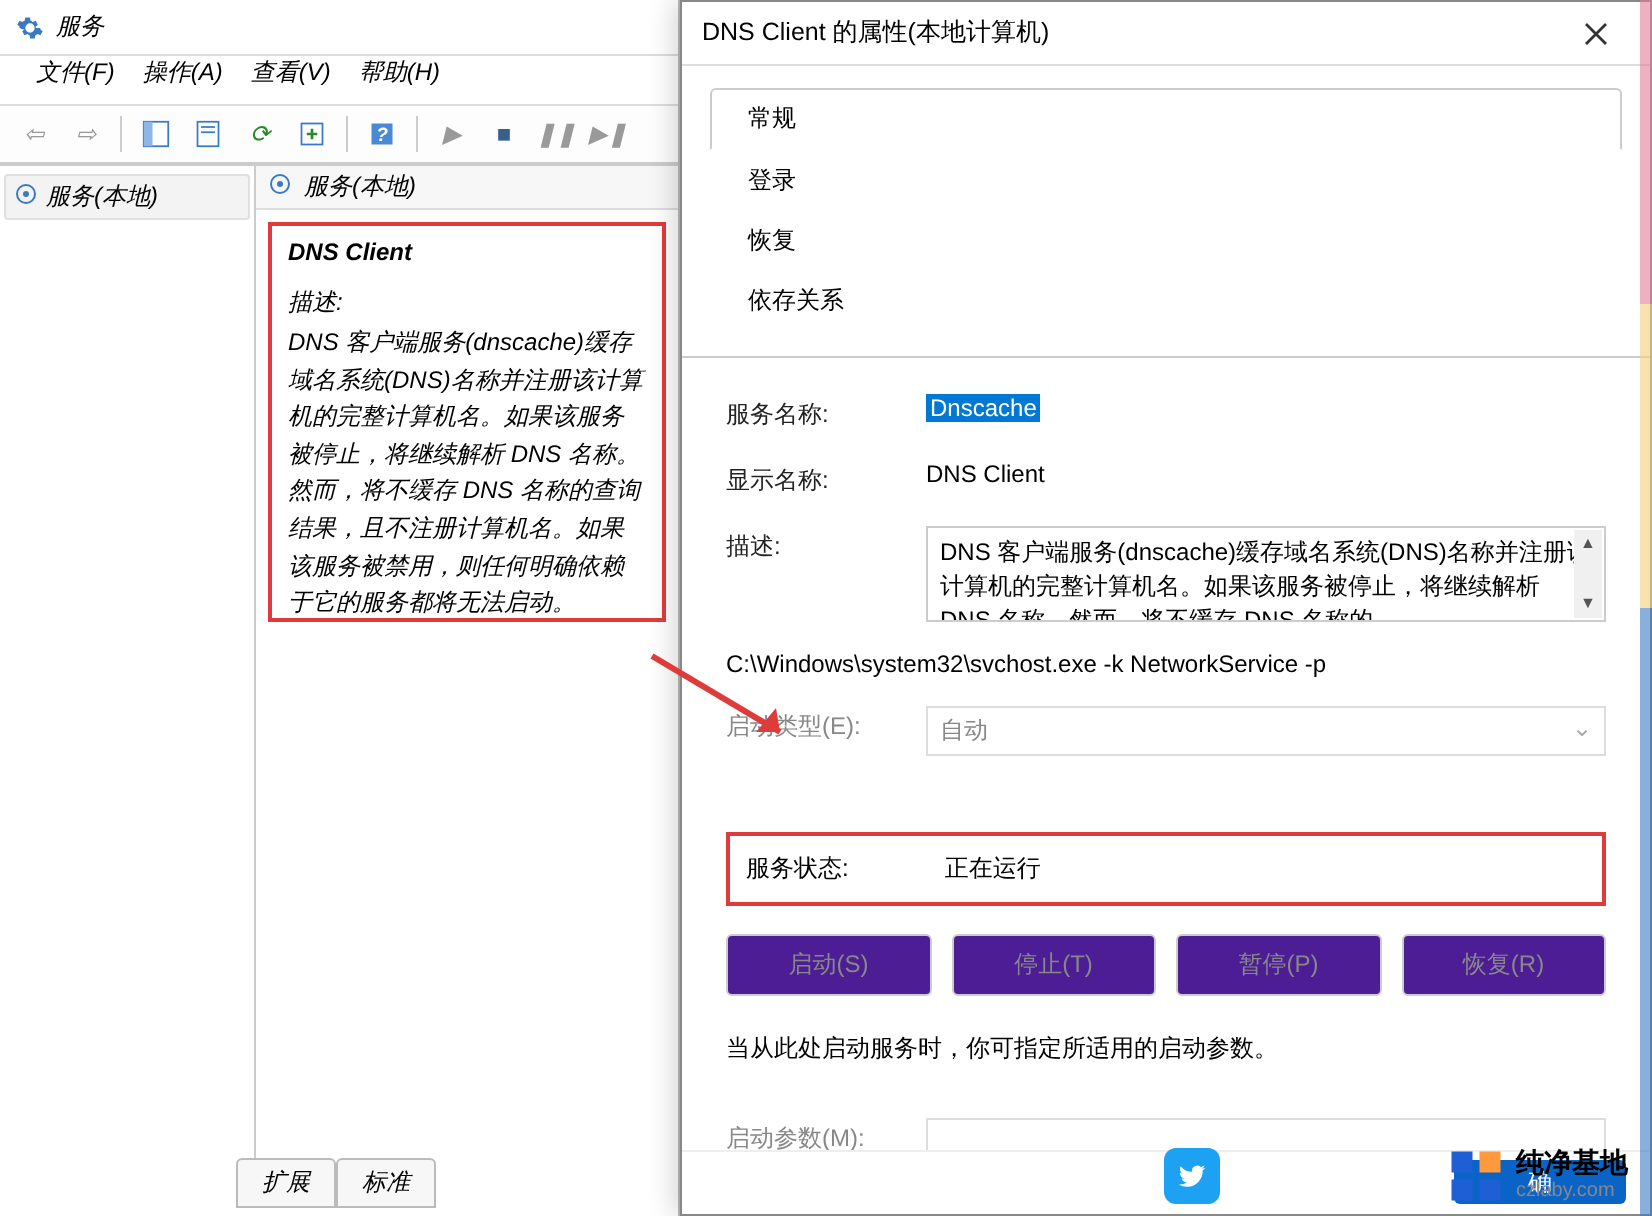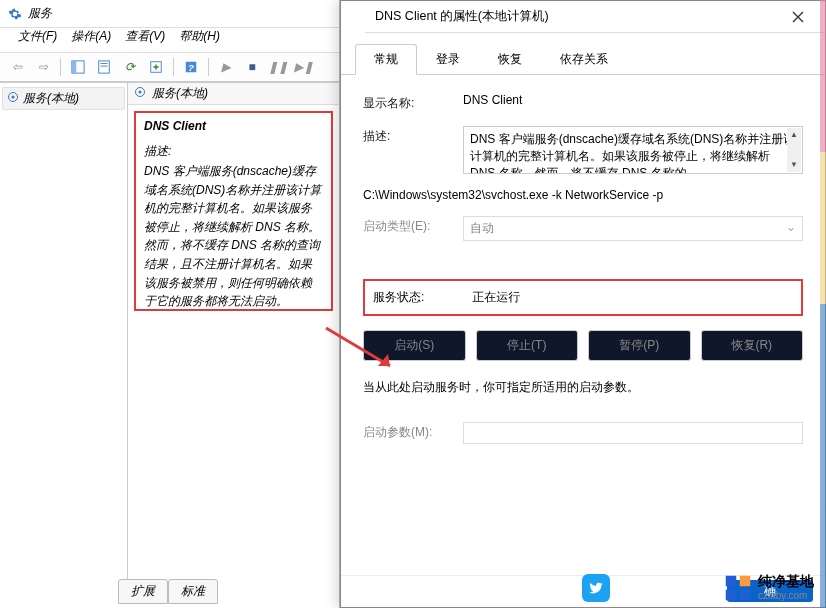--- a/index.html
+++ b/index.html
@@ -130,33 +130,33 @@
     width: 486px; height: 608px;
     background: #fff;
     border: 1px solid #888;
     box-shadow: -4px 0 12px rgba(0,0,0,0.15);
   }
   .dlg-titlebar {
     height: 32px;
     display: flex; align-items: center;
     padding: 0 10px;
     border-bottom: 1px solid #ddd;
-    margin-left: 24px;
   }
   .dlg-title { flex: 1; font-size: 12.5px; }
   .dlg-close {
     width: 34px; height: 24px;
     display: flex; align-items: center; justify-content: center;
     cursor: default;
   }
   .dlg-tabs {
     display: flex;
-    padding: 10px 14px 0 14px;
+    padding: 10px 14px 14px 14px;
     gap: 0;
     border-bottom: 1px solid #ccc;
+    flex-direction: column;
   }
   .dlg-tab {
     padding: 6px 18px;
     border: 1px solid transparent;
     border-bottom: none;
     position: relative;
     top: 1px;
     cursor: default;
   }
   .dlg-tab.active {
@@ -226,21 +226,21 @@
     gap: 10px;
     margin-bottom: 18px;
   }
   .svc-btn {
     flex: 1;
     padding: 6px 0;
     border: 1px solid #ccc;
     border-radius: 3px;
     text-align: center;
     color: #888;
-    background: #0f172a;
+    background: #4c1d95;
     cursor: default;
   }
   .note { margin-bottom: 26px; }
   .param-input {
     flex: 1;
     border: 1px solid #ddd;
     height: 22px;
     background: #fff;
   }
   .dlg-okrow {
@@ -402,20 +402,26 @@
     </div>
   </div>
   <div class="dlg-tabs">
     <div class="dlg-tab active">常规</div>
     <div class="dlg-tab">登录</div>
     <div class="dlg-tab">恢复</div>
     <div class="dlg-tab">依存关系</div>
   </div>
   <div class="dlg-content">
 
+    <div class="form-row">
+      <div class="form-label">服务名称:</div>
+      <div class="form-val">
+        <span class="highlight">Dnscache</span>
+      </div>
+    </div>
 
     <div class="form-row">
       <div class="form-label">显示名称:</div>
       <div class="form-val">DNS Client</div>
     </div>
 
     <div class="form-row">
       <div class="form-label">描述:</div>
       <div class="desc-box">
         <span>DNS 客户端服务(dnscache)缓存域名系统(DNS)名称并注册该计算机的完整计算机名。如果该服务被停止，将继续解析 DNS 名称。然而，将不缓存 DNS 名称的</span>

